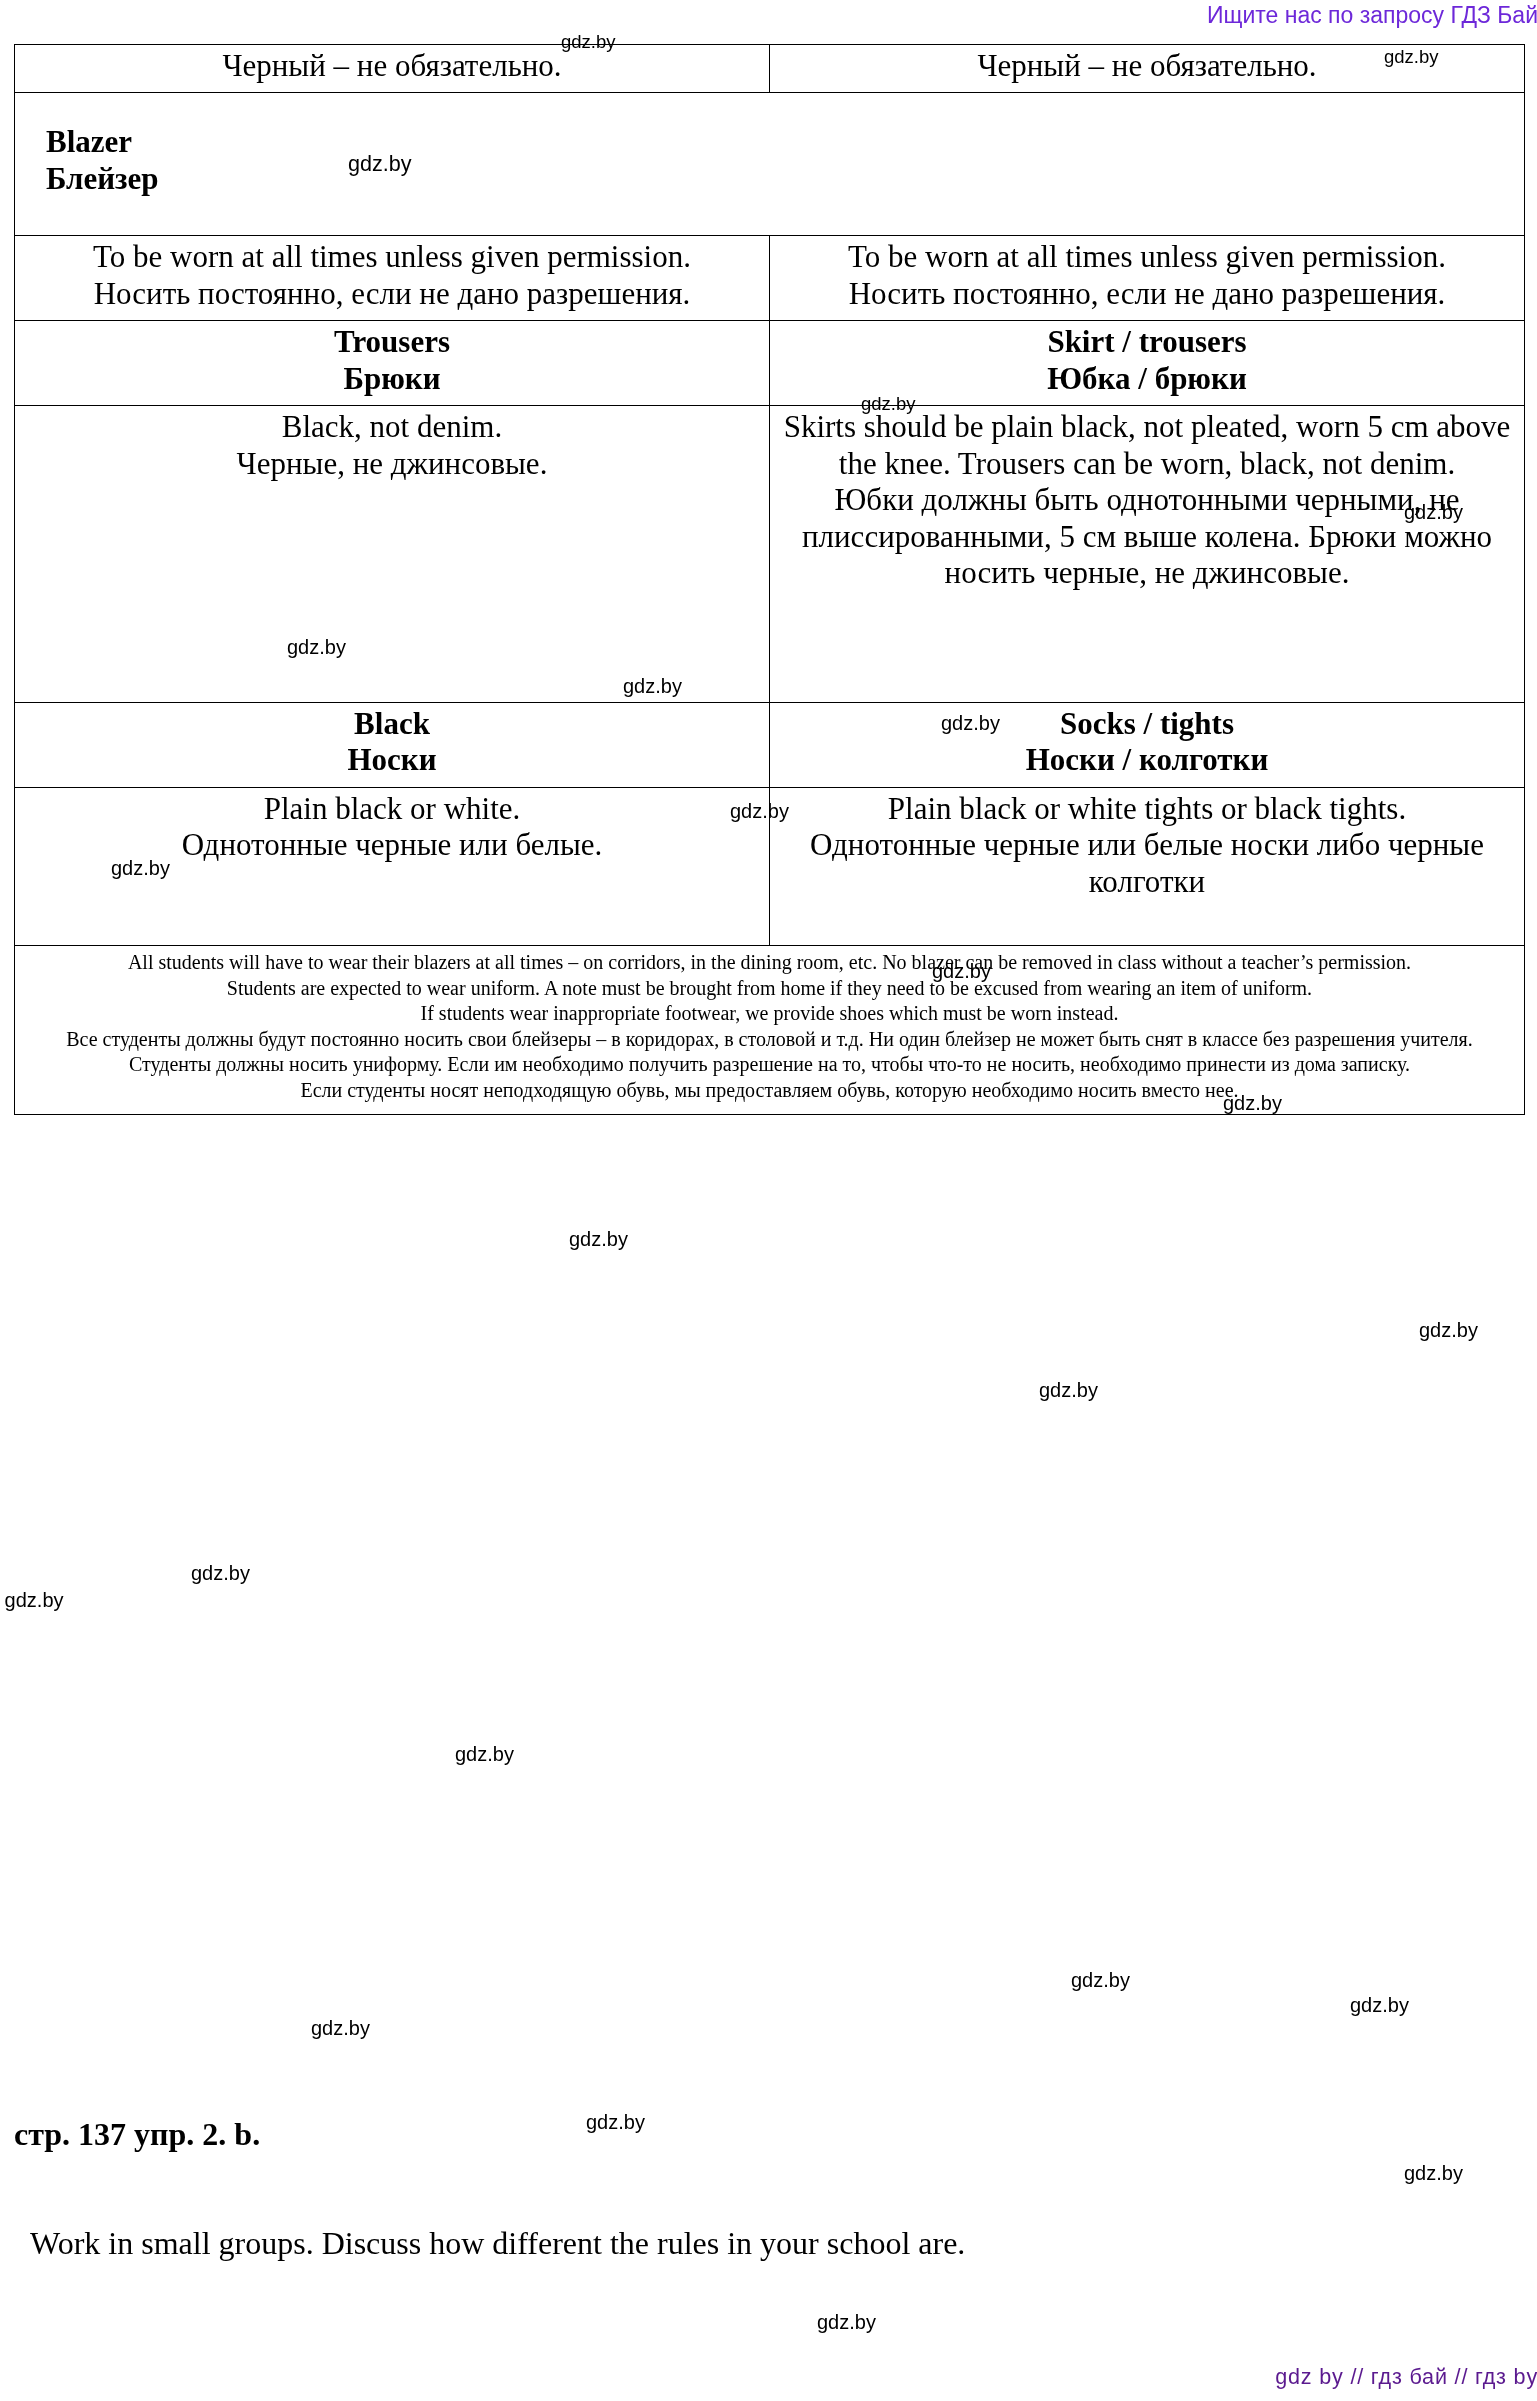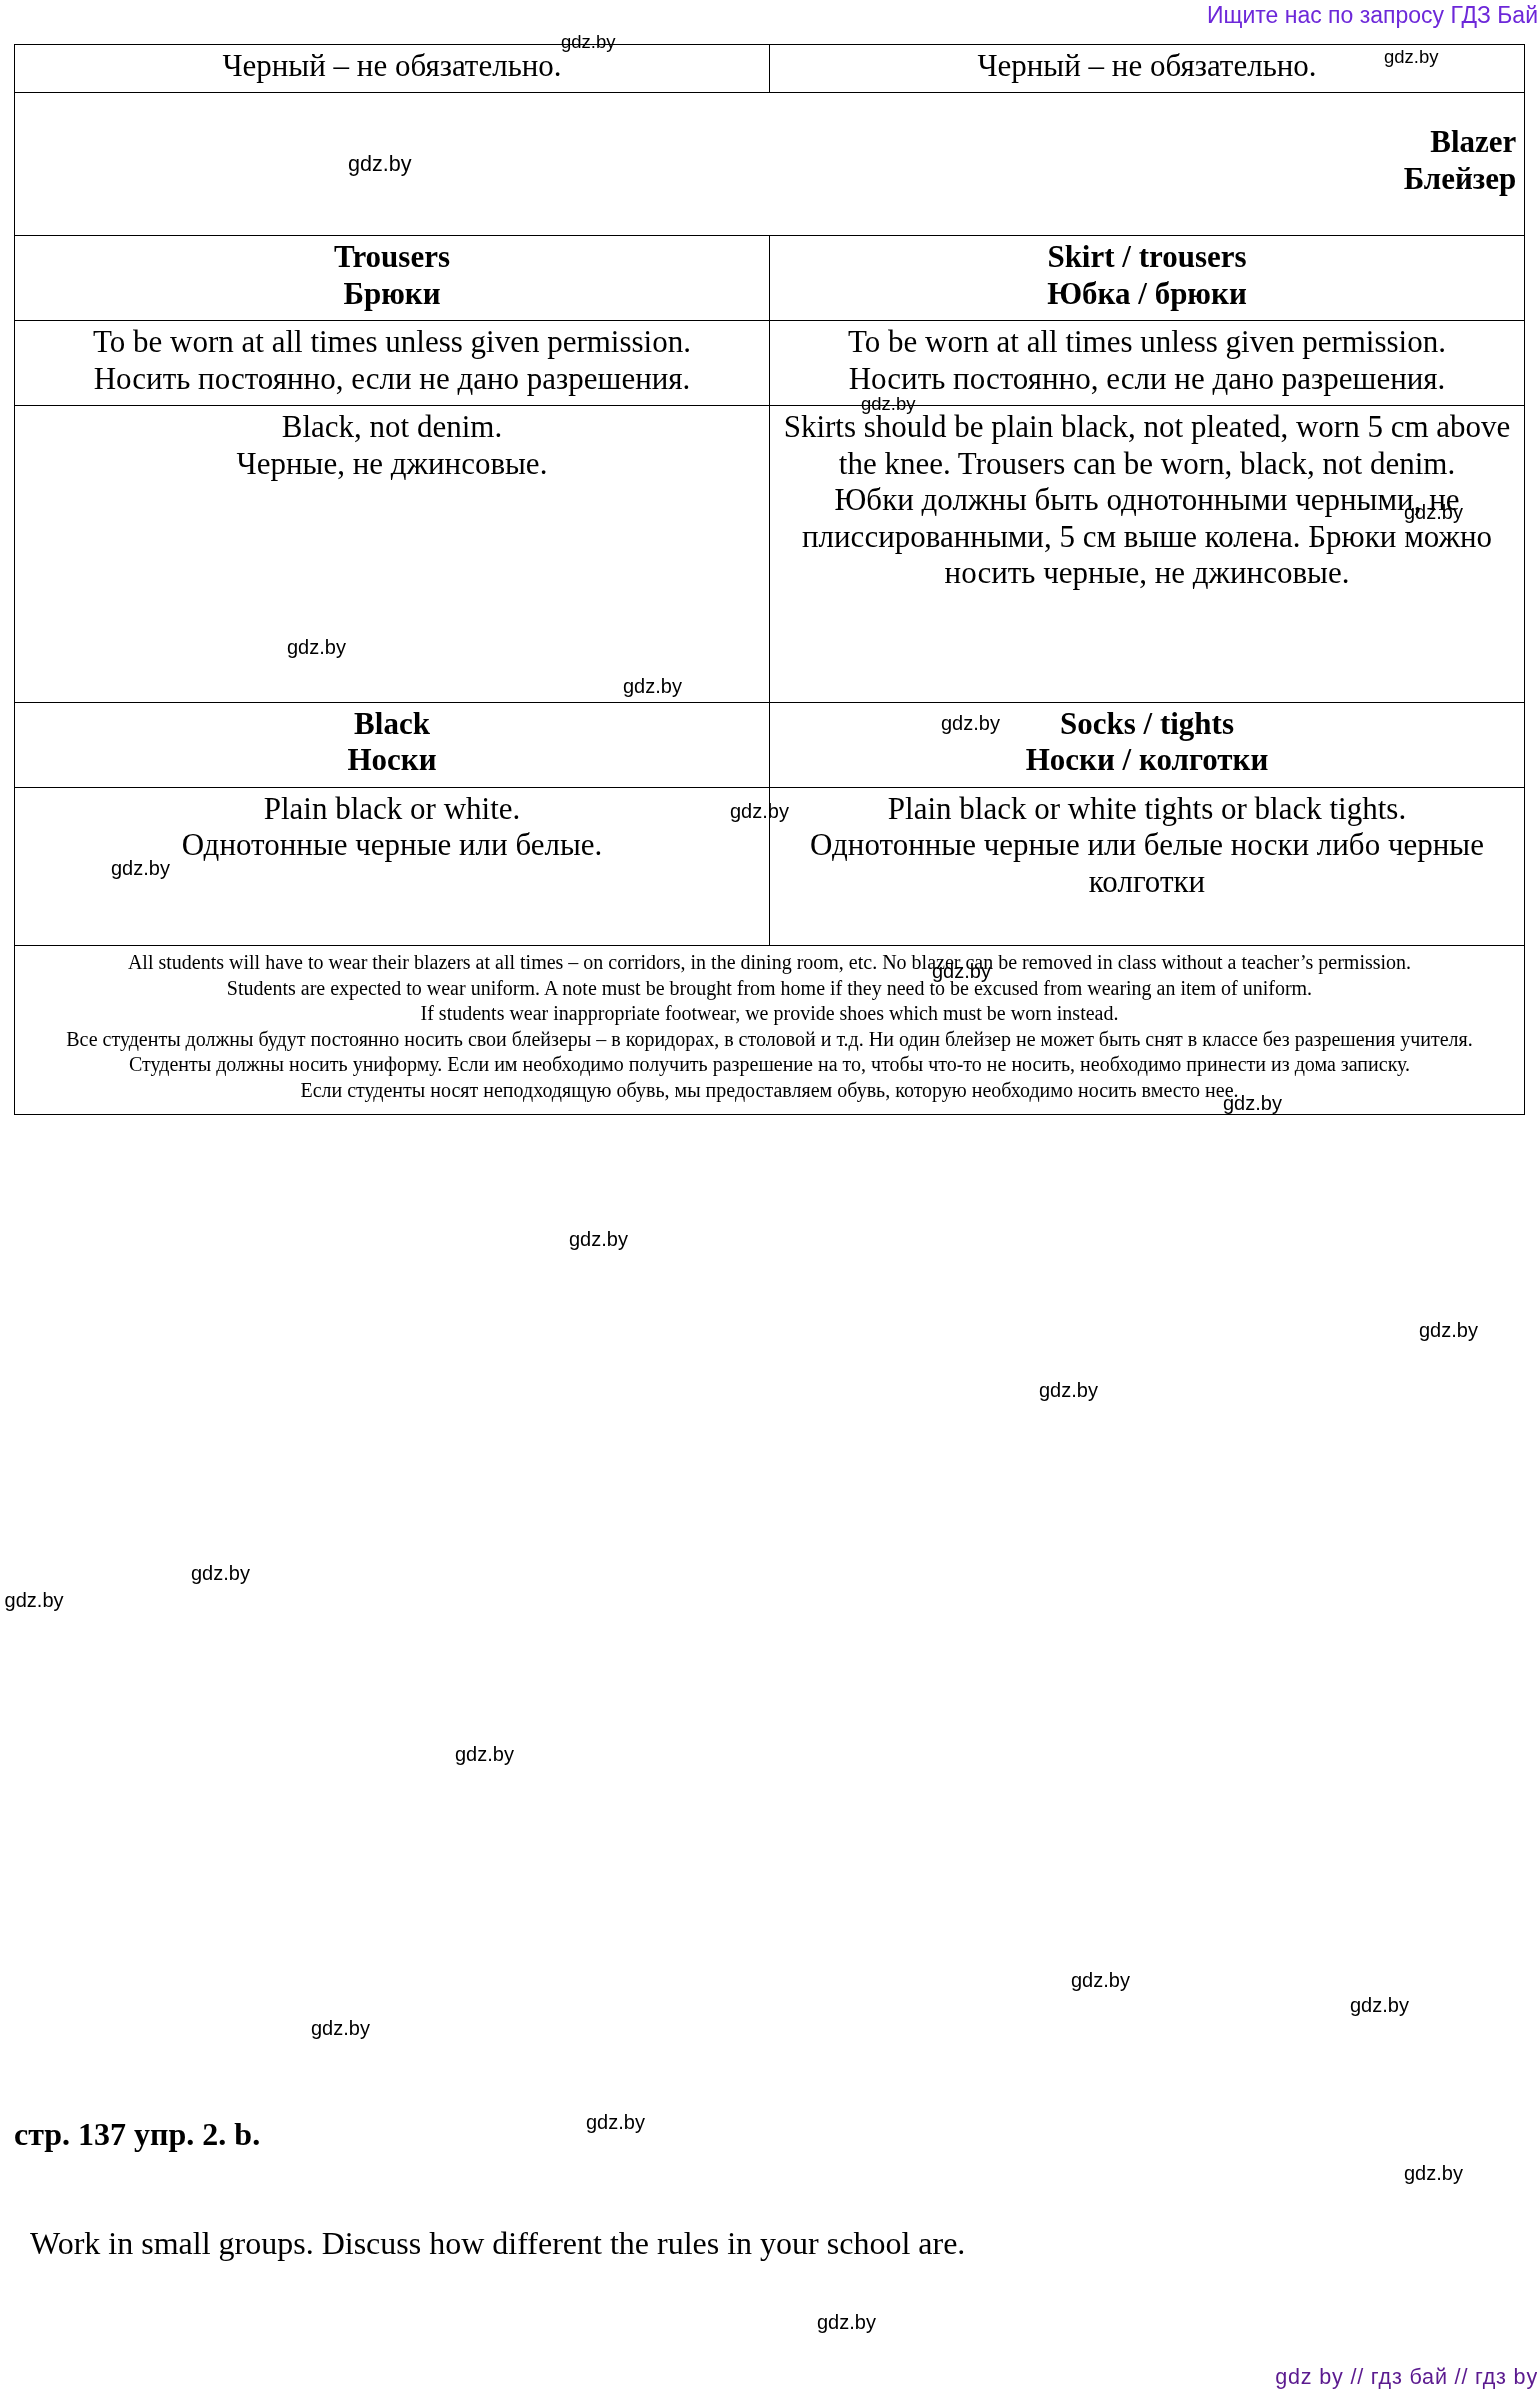--- a/index.html
+++ b/index.html
@@ -45,21 +45,21 @@
     text-align: center;
     vertical-align: top;
     padding: 3.1px 7.7px 7.7px 7.7px;
     font-size: 31px;
     line-height: 1.18;
   }
   .rules-table td.hdr {
     font-weight: bold;
   }
   .rules-table td.span2 {
-    text-align: right;
+    text-align: left;
     padding-left: 31px;
   }
   .col-l { width: 755px; }
   .col-r { width: 755px; }
 
   .pad-tall   { height: 131px; }
 
   
   .narrative td {
     font-size: 20px;
@@ -135,38 +135,38 @@
 
     <tr>
       <td class="hdr span2 pad-tall" colspan="2">
         <div style="height:28px"></div>
         <div>Blazer</div>
         <div>Блейзер</div>
       </td>
     </tr>
 
     <tr>
+      <td>
+        <div>To be worn at all times unless given permission.</div>
+        <div>Носить постоянно, если не дано разрешения.</div>
+      </td>
+      <td>
+        <div>To be worn at all times unless given permission.</div>
+        <div>Носить постоянно, если не дано разрешения.</div>
+      </td>
+    </tr>
+
+    <tr>
       <td class="hdr">
         <div>Trousers</div>
         <div>Брюки</div>
       </td>
       <td class="hdr">
         <div>Skirt / trousers</div>
         <div>Юбка / брюки</div>
-      </td>
-    </tr>
-
-    <tr>
-      <td>
-        <div>To be worn at all times unless given permission.</div>
-        <div>Носить постоянно, если не дано разрешения.</div>
-      </td>
-      <td>
-        <div>To be worn at all times unless given permission.</div>
-        <div>Носить постоянно, если не дано разрешения.</div>
       </td>
     </tr>
 
     <tr>
       <td style="height:285px">
         <div>Black, not denim.</div>
         <div>Черные, не джинсовые.</div>
       </td>
       <td>
         <div>Skirts should be plain black, not pleated, worn 5 cm above the knee. Trousers can be worn, black, not denim.</div>

